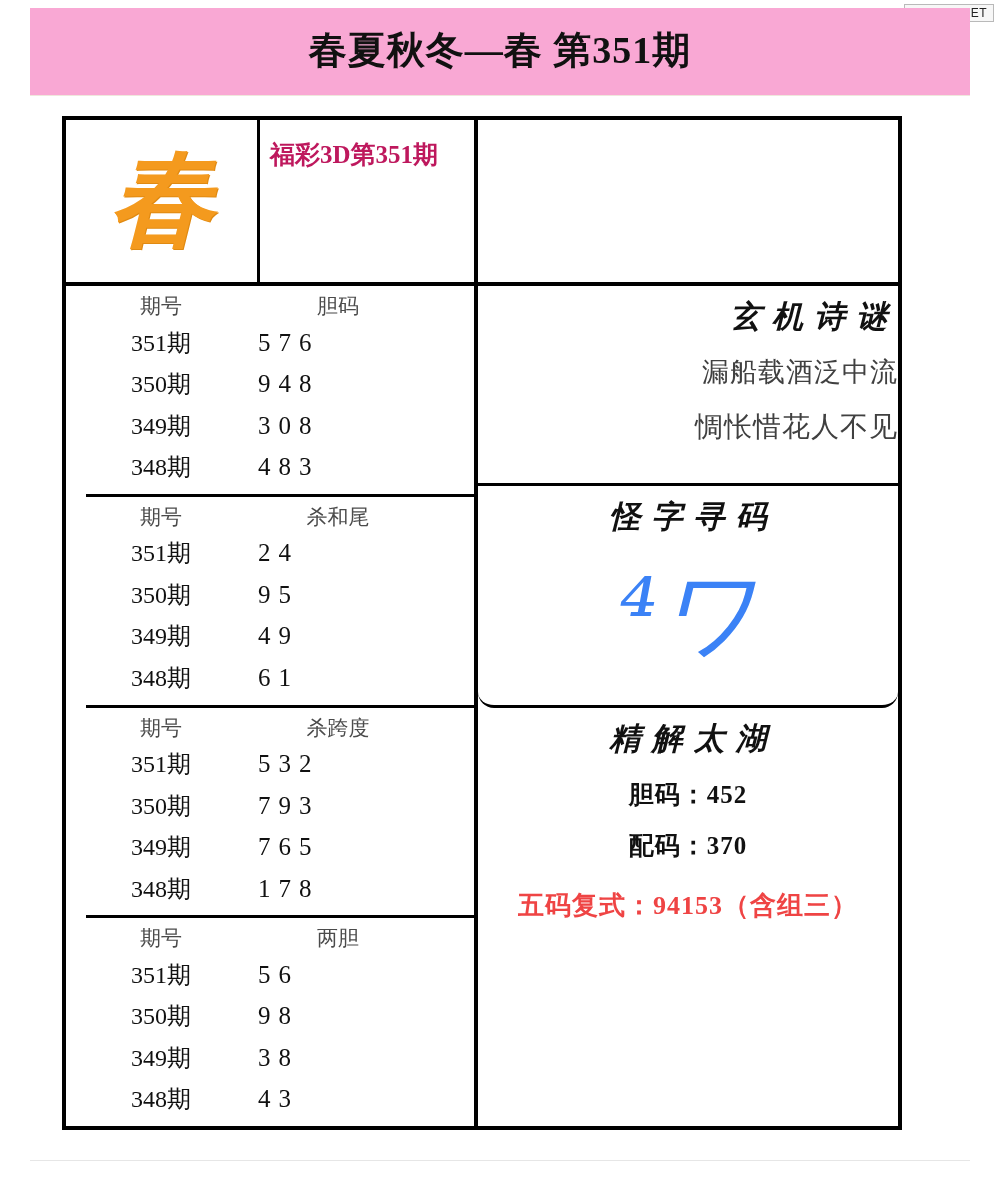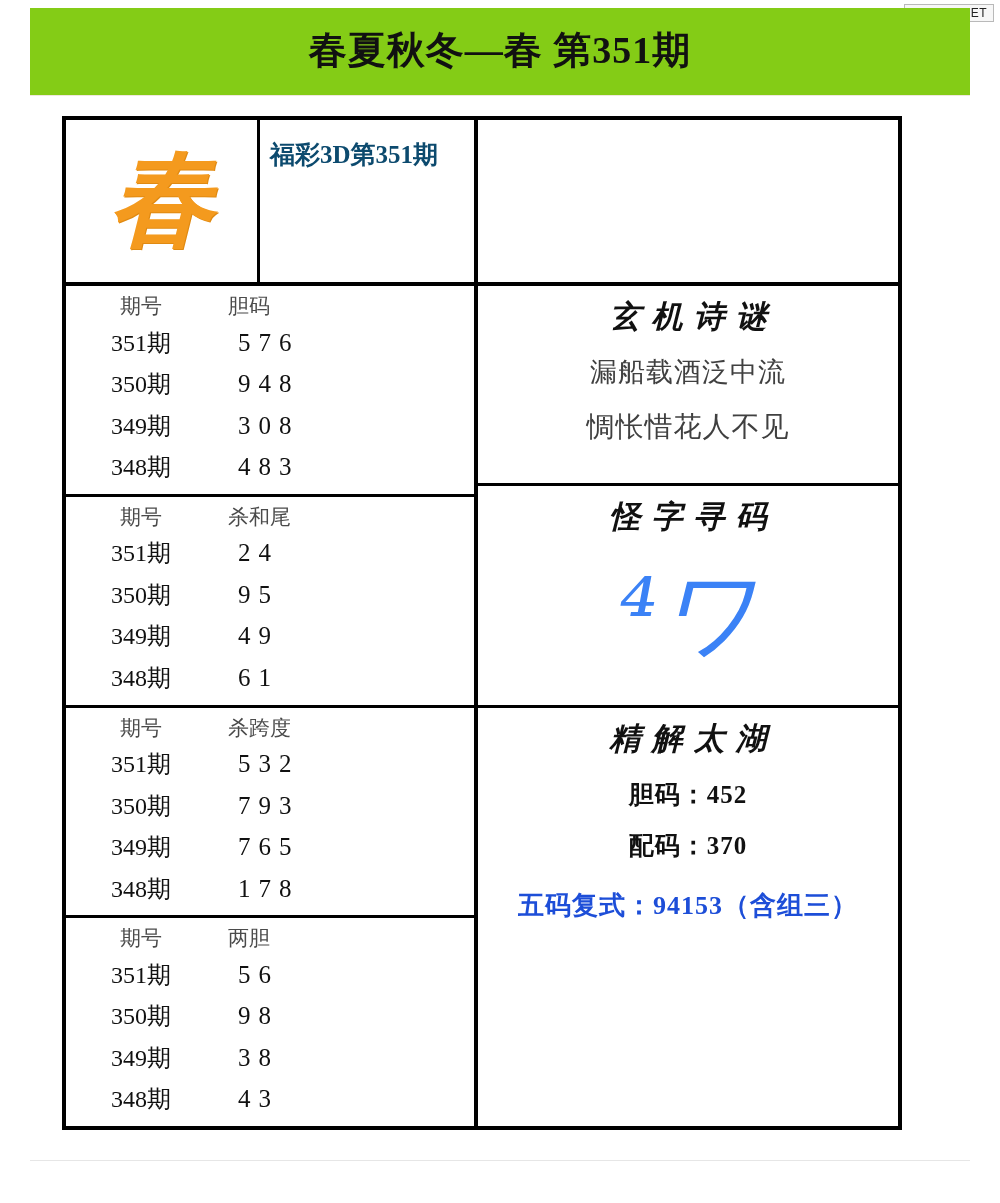--- a/index.html
+++ b/index.html
@@ -34,21 +34,21 @@
     letter-spacing: 0.5px;
     padding: 1px 6px;
   }
   
   .header-band {
     position: absolute;
     left: 30px;
     top: 8px;
     width: 940px;
     height: 88px;
-    background: #84cc16;
+    background: #f9a8d4;
     border-bottom: 1px solid #efe7dc;
     box-sizing: border-box;
   }
   .header-title {
     position: absolute;
     left: 0;
     top: 0;
     width: 940px;
     text-align: center;
     line-height: 84px;
@@ -114,49 +114,50 @@
     font-family: "DejaVu Serif", serif;
     font-weight: bold;
     font-style: italic;
     text-shadow: 1px 1px 0 #e08a12;
   }
   .issue-cell {
     flex: 1;
     box-sizing: border-box;
     padding: 18px 0 0 10px;
     font-size: 25px;
-    color: #0c4a6e;
+    color: #be185d;
     font-weight: bold;
   }
 
   
   .blank-cell {
     height: 166px;
     border-bottom: 4px solid #000;
     box-sizing: border-box;
   }
 
   
   .block {
     box-sizing: border-box;
     border-bottom: 3px solid #000;
     padding: 4px 0 6px 0;
     flex: 1;
     display: flex;
     flex-direction: column;
+    margin-left: 20px;
   }
   .block:last-child { border-bottom: none; }
   .block-head {
     display: flex;
     font-size: 21px;
     color: #4b4b4b;
     padding: 2px 0 2px 0;
   }
   .block-head .h1 { width: 150px; text-align: center; }
-  .block-head .h2 { width: 180px; text-align: left; padding-left: 12px; }
+  .block-head .h2 { width: 180px; text-align: center; padding-left: 12px; }
   .row {
     display: flex;
     align-items: center;
     flex: 1;
     font-size: 24px;
     color: #111;
     font-weight: normal;
   }
   .row .c1 { width: 150px; text-align: center; }
   .row .c2 {
@@ -180,21 +181,21 @@
   .panel-title {
     font-size: 31px;
     font-weight: bold;
     letter-spacing: 11px;
     color: #111;
     font-family: "DejaVu Serif", serif;
     font-style: italic;
     padding-top: 10px;
     text-indent: 11px;
   }
-  .poem-panel { height: 200px; }
+  .poem-panel { height: 200px; align-items: flex-end; }
   .poem-line {
     font-size: 27px;
     color: #404040;
     margin-top: 16px;
     letter-spacing: 1px;
   }
   .poem-line.second { margin-top: 18px; font-size: 28px; }
 
   .oneword-panel { height: 196px; }
   .oneword-grid {
@@ -215,21 +216,21 @@
   .ow-center {
     position: absolute;
     left: 0; right: 0;
     top: 22px;
     text-align: center;
     font-size: 46px;
     color: #111;
     font-family: "DejaVu Serif", serif;
   }
 
-  .strange-panel { height: 222px; }
+  .strange-panel { height: 222px; border-radius: 16px; }
   .strange-glyph {
     flex: 1;
     display: flex;
     align-items: center;
     justify-content: center;
     font-size: 96px;
     color: #3b82f6;
     font-family: "DejaVu Serif", serif;
     font-style: italic;
     transform: translateY(-6px);
@@ -239,21 +240,21 @@
   .taihu-line {
     font-size: 25px;
     font-weight: bold;
     color: #111;
     margin-top: 18px;
     letter-spacing: 1px;
   }
   .taihu-foot {
     font-size: 26px;
     font-weight: bold;
-    color: #1d4ed8;
+    color: #ef4444;
     margin-top: 26px;
     letter-spacing: 1px;
   }
   .bottom-rule {
     position: absolute;
     left: 30px;
     top: 1160px;
     width: 940px;
     border-top: 1px solid #e6e6e6;
   }

